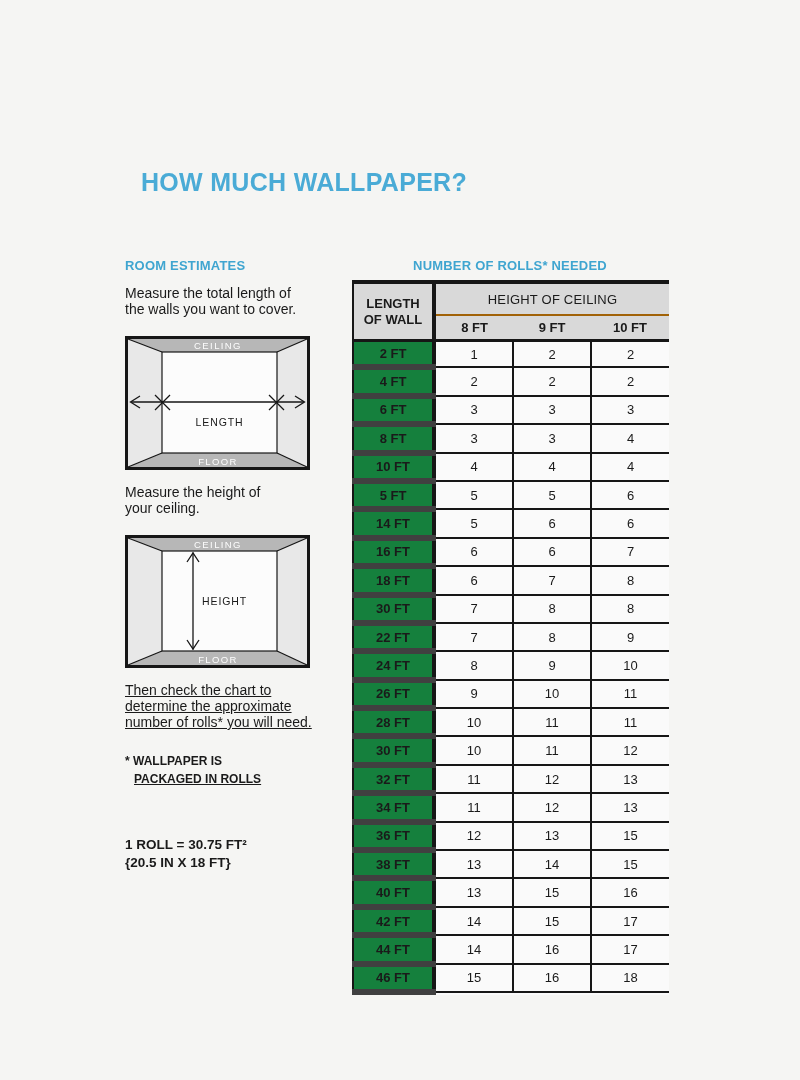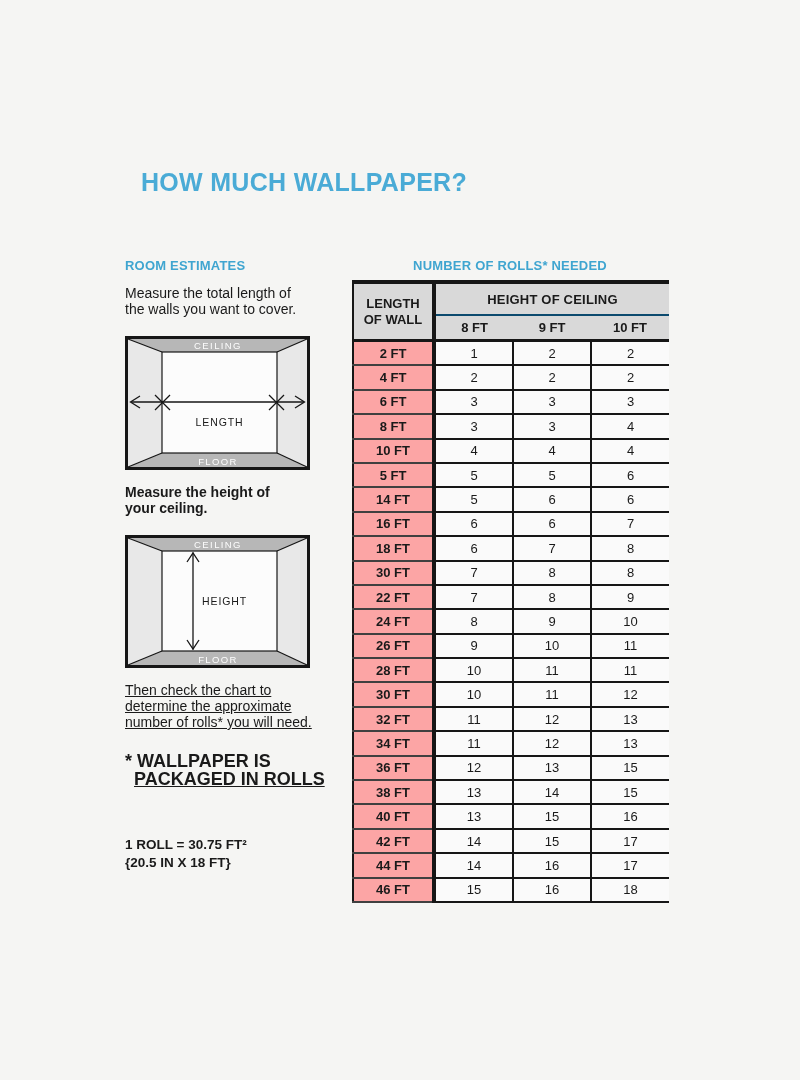--- a/index.html
+++ b/index.html
@@ -38,30 +38,30 @@
   }
 
   .step-text {
     left: 125px;
     width: 225px;
     font-size: 14px;
     line-height: 16px;
     white-space: pre-line;
   }
   #step1 { top: 285px; }
-  #step2 { top: 484px; font-weight: bold; }
+  #step2 { top: 484px; }
   #step3 { top: 682px; text-decoration: underline; }
 
   .diagram { display: block; }
   #length-diagram { left: 125px; top: 336px; }
   #height-diagram { left: 125px; top: 535px; }
 
   .footnote {
     left: 125px; top: 752px;
-    font-size: 18px;
+    font-size: 12px;
     font-weight: bold;
     line-height: 18px;
   }
   .footnote .indent { padding-left: 9px; text-decoration: underline; }
 
   .roll-info {
     left: 125px; top: 836px;
     font-size: 13.5px;
     font-weight: bold;
     line-height: 17.5px;
@@ -87,36 +87,36 @@
     background: #d9d9d9;
     font-weight: bold;
     border-right: 4px solid #161616;
     border-bottom: 3px solid #161616;
     white-space: pre-line;
     line-height: 16px;
     width: 81px;
   }
   .group-header {
     background: #d9d9d9;
-    font-weight: bold;
+    font-weight: normal;
     height: 30px;
-    border-bottom: 2px solid #0c4a6e;
+    border-bottom: 2px solid #a16207;
     letter-spacing: 0.2px;
   }
   .ft-header {
     background: #d9d9d9;
     font-weight: bold;
     height: 23px;
     border-bottom: 3px solid #161616;
   }
   td.wall-cell {
-    background: #fca5a5;
+    background: #15803d;
     font-weight: bold;
     border-right: 4px solid #161616;
-    border-bottom: 2px solid #404040;
+    border-bottom: 6px solid #404040;
     height: 22.4px;
   }
   td.value-cell {
     border-bottom: 2px solid #161616;
     height: 22.4px;
     font-weight: normal;
   }
   td.value-cell + td.value-cell {
     border-left: 2px solid #161616;
   }

